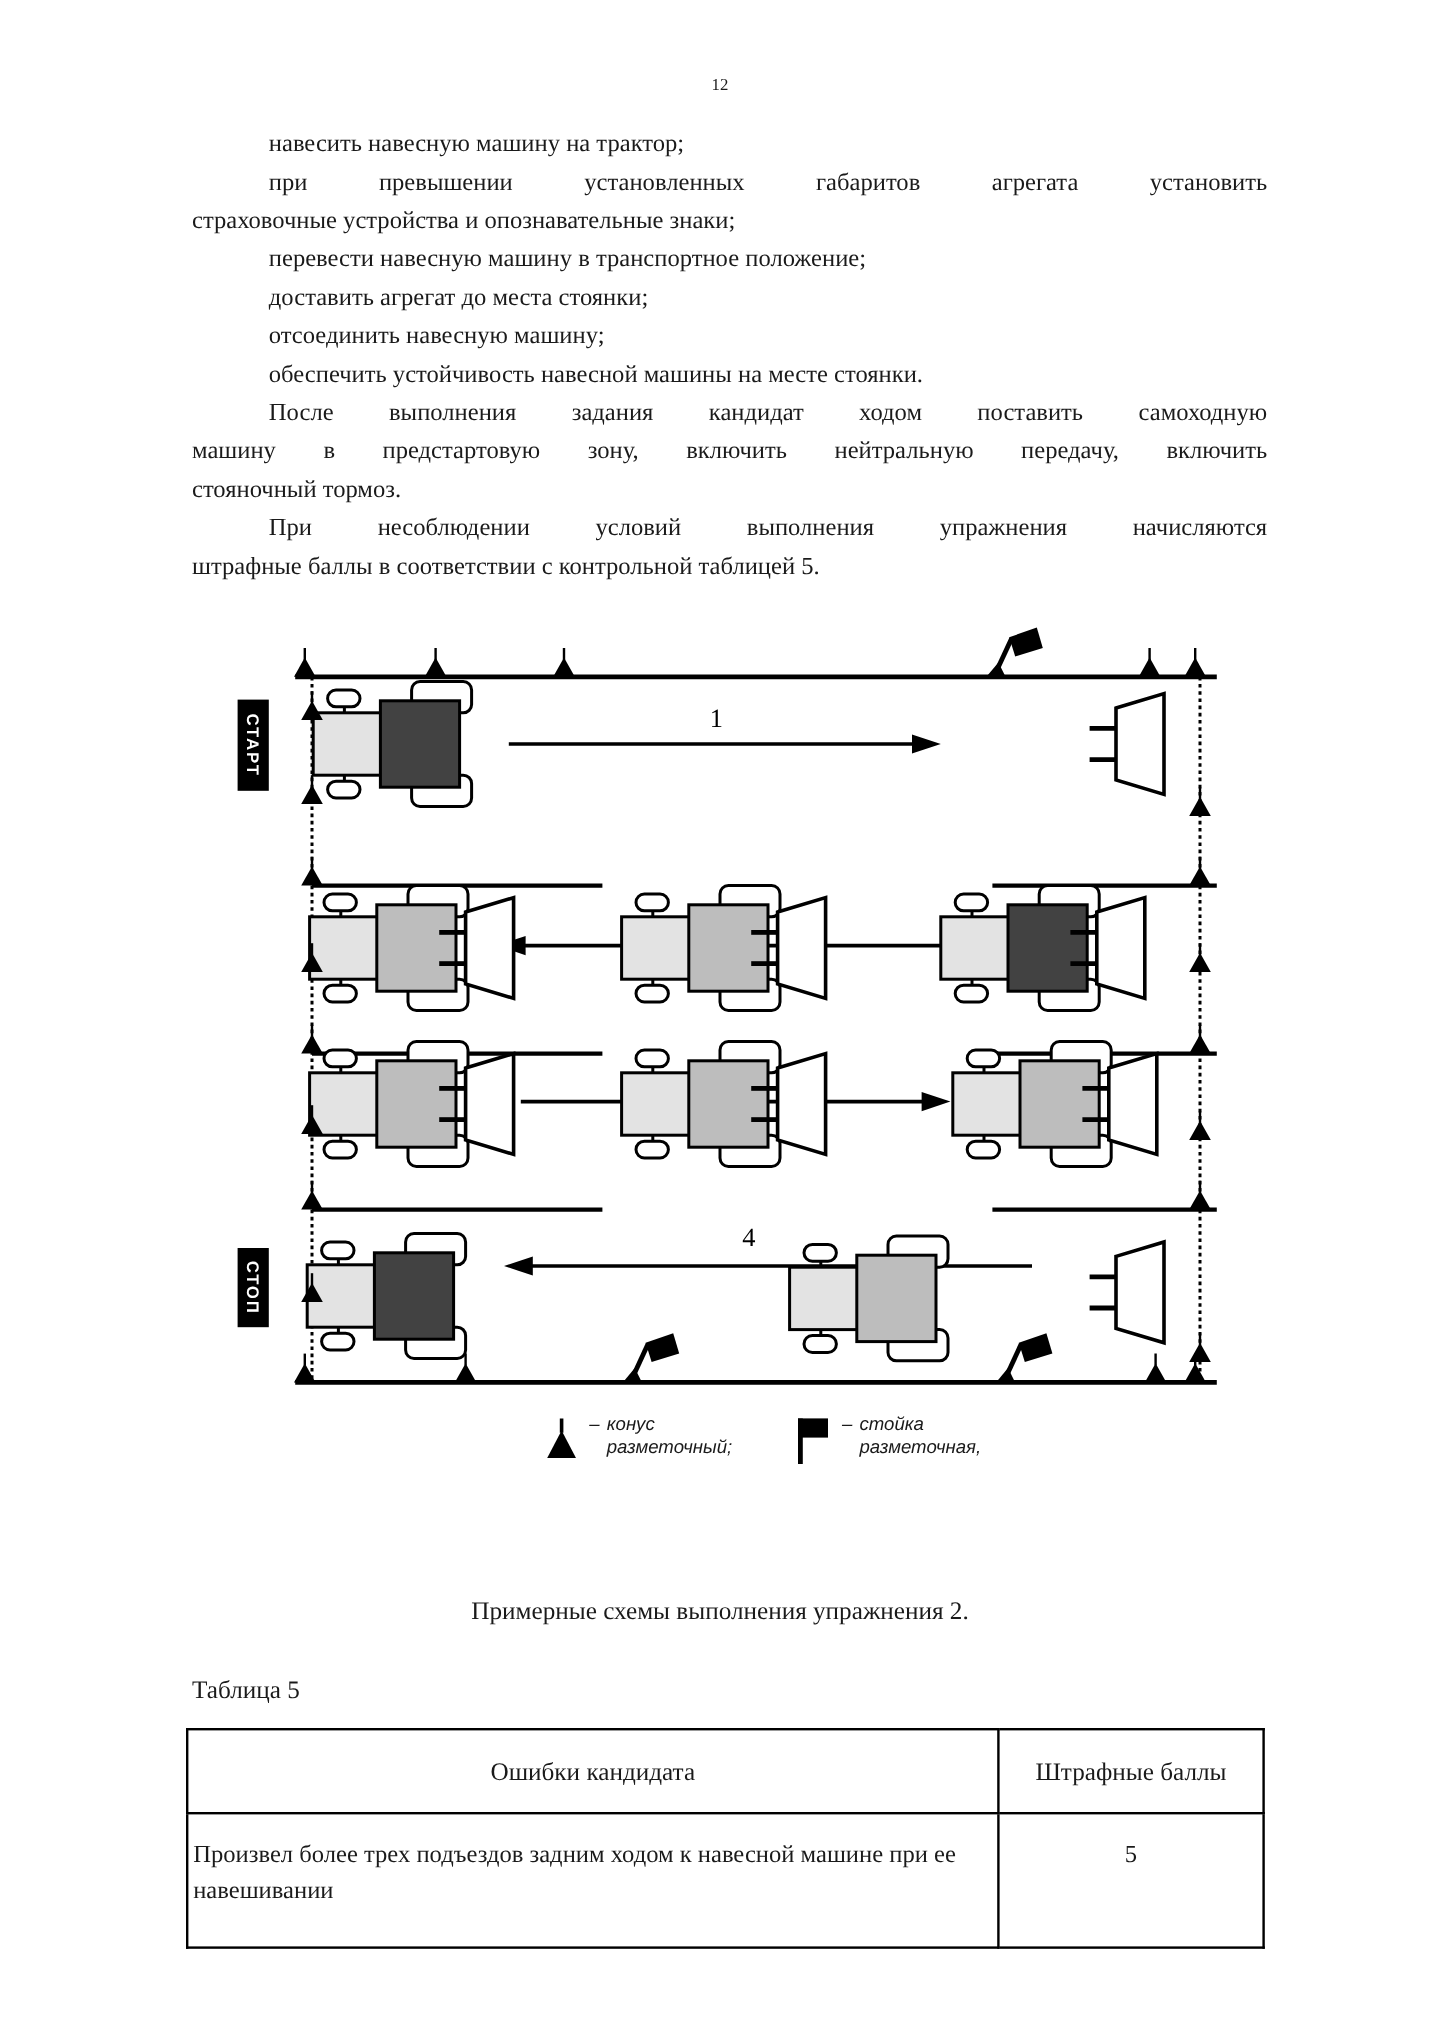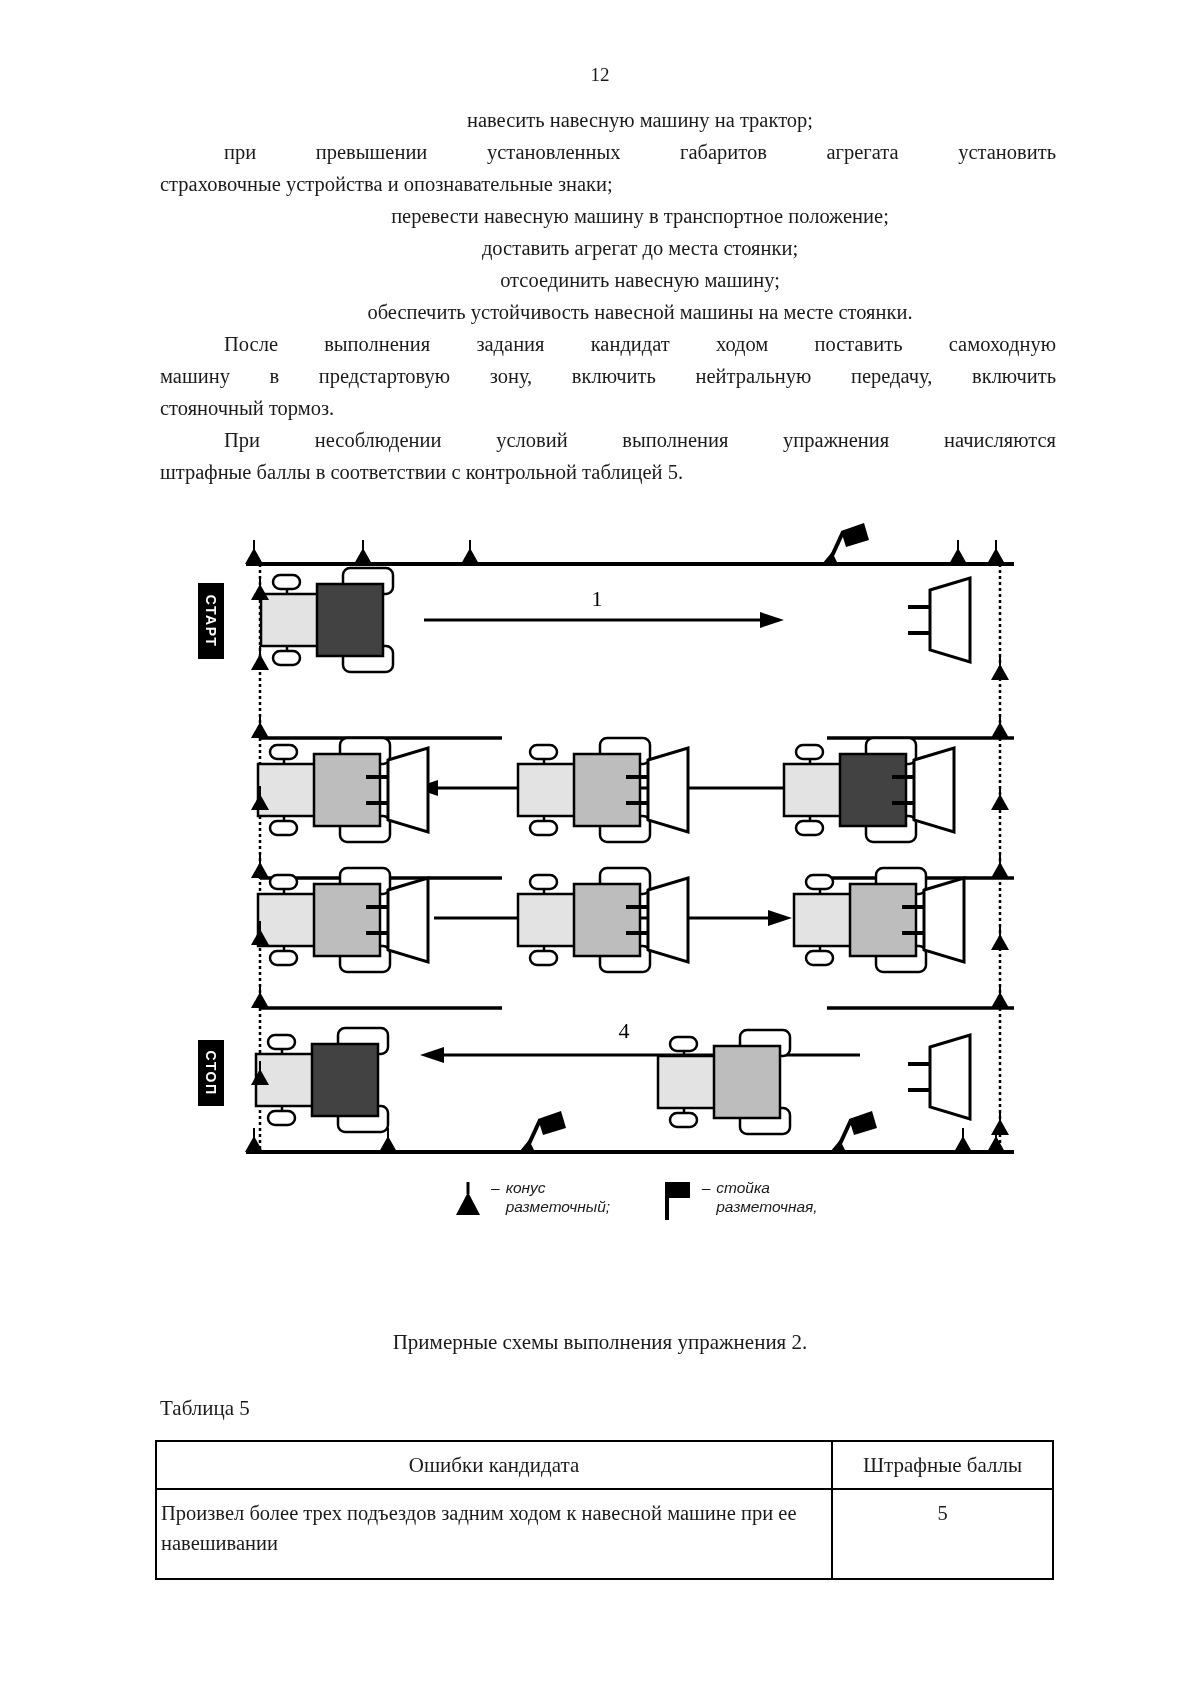--- a/index.html
+++ b/index.html
@@ -1,31 +1,31 @@
 <!DOCTYPE html>
 <html style="--ink: #1a1a1a; --tractor_light: #bdbdbd; --tractor_dark: #424242; --hood: #e3e3e3; --marker: #000000;"><head>
 <meta charset="utf-8">
 <style>
   html,body{margin:0;padding:0;}
   body{
     width:1200px;height:1698px;position:relative;background:#ffffff;
     font-family:"Liberation Serif", serif;color:var(--ink,#1a1a1a);
     overflow:hidden;
   }
-  .pagenum{position:absolute;top:64px;left:0;width:1200px;text-align:center;font-size:19px;}
+  .pagenum{position:absolute;top:64px;left:0;width:1200px;text-align:center;font-size:14px;}
   .textblock{position:absolute;left:160px;top:104px;width:896px;font-size:20.5px;line-height:32px;}
-  .ind{text-indent:64px;text-align:center;}
+  .ind{text-indent:64px;}
   .jst{text-align:justify;text-align-last:justify;}
   .caption{position:absolute;top:1330px;left:0;width:1200px;text-align:center;font-size:21px;}
   .tablabel{position:absolute;top:1396px;left:160px;width:892px;font-size:21px;}
   table.penalty{
     position:absolute;left:155px;top:1440px;width:897px;
     border-collapse:collapse;font-size:20.5px;table-layout:fixed;
   }
-  table.penalty td{border:2px solid #000;vertical-align:top;padding:8px 4px;line-height:30px;}
+  table.penalty td{border:2px solid #000;vertical-align:top;padding:19px 4px;line-height:30px;}
   td.hdr{text-align:center;font-size:21px;padding:4px 4px;}
   td.pts{text-align:center;}
   .legend{
     position:absolute;left:455px;top:1178px;display:flex;gap:46px;
     font-family:"Liberation Sans", sans-serif;font-style:italic;font-size:15.5px;line-height:19px;
   }
   .legitem{display:flex;align-items:flex-start;}
   .legsym{margin-right:10px;margin-top:2px;}
   .legtext{display:flex;}
   .legdash{margin-right:6px;}

